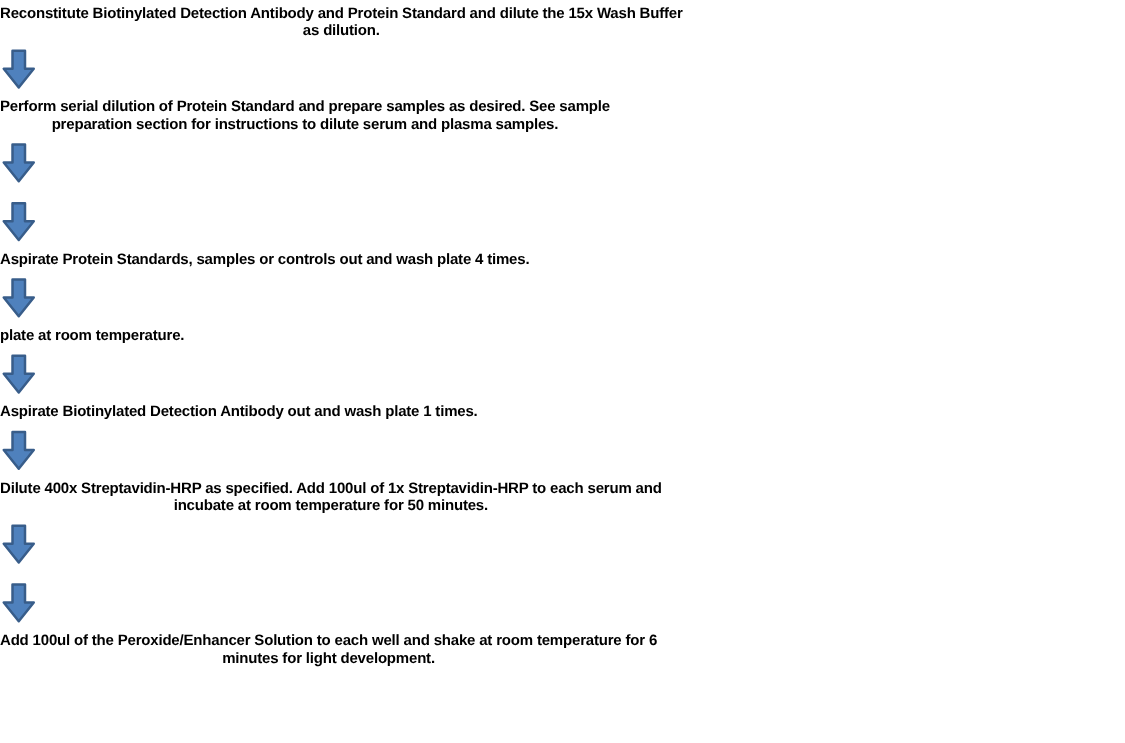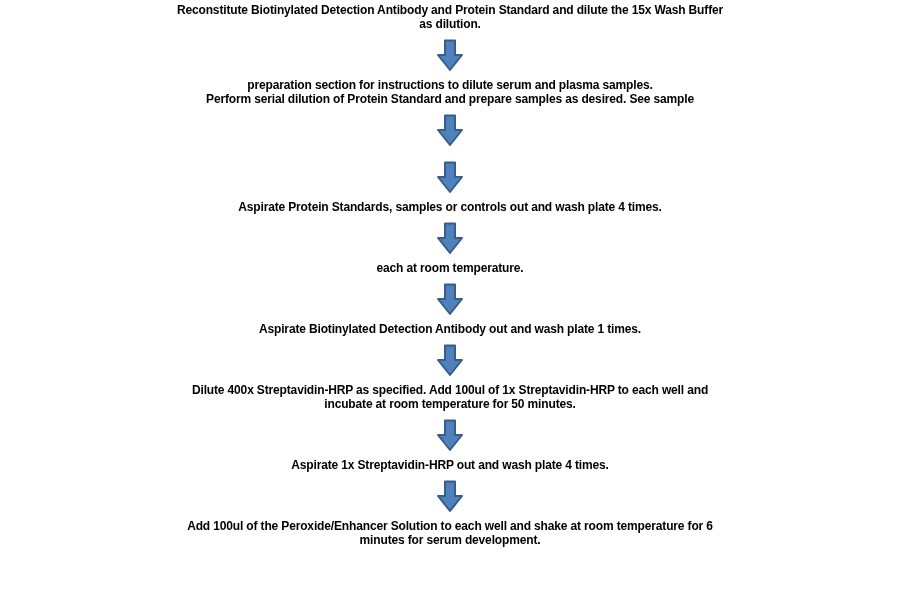--- a/index.html
+++ b/index.html
@@ -10,21 +10,21 @@
   body {
     width: 900px;
     height: 594px;
     overflow: hidden;
     font-family: "Liberation Sans", sans-serif;
   }
   .flowchart {
     width: 900px;
     display: flex;
     flex-direction: column;
-    align-items: center;
+    align-items: flex-start;
     padding-top: 3px;
     box-sizing: border-box;
   }
   .step {
     text-align: center;
   }
   .line {
     font-size: 12px;
     font-weight: bold;
     line-height: 14px;
@@ -46,72 +46,69 @@
   <div class="step">
     <div class="line">Reconstitute Biotinylated Detection Antibody and Protein Standard and dilute the 15x Wash Buffer</div>
     <div class="line">as dilution.</div>
   </div>
 
   <svg class="arrow" width="30" height="33" viewBox="0 0 30 33">
     <polygon points="10,1.5 20,1.5 20,16 27,16 15,31 3,16 10,16" stroke-width="2" stroke-linejoin="round" fill="#4f81bd" stroke="#385d8a"></polygon>
   </svg>
 
   <div class="step">
+    <div class="line">Perform serial dilution of Protein Standard and prepare samples as desired. See sample</div>
     <div class="line">preparation section for instructions to dilute serum and plasma samples.</div>
-    <div class="line">Perform serial dilution of Protein Standard and prepare samples as desired. See sample</div>
   </div>
 
   <svg class="arrow" width="30" height="33" viewBox="0 0 30 33">
     <polygon points="10,1.5 20,1.5 20,16 27,16 15,31 3,16 10,16" stroke-width="2" stroke-linejoin="round" fill="#4f81bd" stroke="#385d8a"></polygon>
   </svg>
 
 
   <svg class="arrow" width="30" height="33" viewBox="0 0 30 33">
     <polygon points="10,1.5 20,1.5 20,16 27,16 15,31 3,16 10,16" stroke-width="2" stroke-linejoin="round" fill="#4f81bd" stroke="#385d8a"></polygon>
   </svg>
 
   <div class="step">
     <div class="line">Aspirate Protein Standards, samples or controls out and wash plate 4 times.</div>
   </div>
 
   <svg class="arrow" width="30" height="33" viewBox="0 0 30 33">
     <polygon points="10,1.5 20,1.5 20,16 27,16 15,31 3,16 10,16" stroke-width="2" stroke-linejoin="round" fill="#4f81bd" stroke="#385d8a"></polygon>
   </svg>
 
   <div class="step">
-    <div class="line">each at room temperature.</div>
+    <div class="line">plate at room temperature.</div>
   </div>
 
   <svg class="arrow" width="30" height="33" viewBox="0 0 30 33">
     <polygon points="10,1.5 20,1.5 20,16 27,16 15,31 3,16 10,16" stroke-width="2" stroke-linejoin="round" fill="#4f81bd" stroke="#385d8a"></polygon>
   </svg>
 
   <div class="step">
     <div class="line">Aspirate Biotinylated Detection Antibody out and wash plate 1 times.</div>
   </div>
 
   <svg class="arrow" width="30" height="33" viewBox="0 0 30 33">
     <polygon points="10,1.5 20,1.5 20,16 27,16 15,31 3,16 10,16" stroke-width="2" stroke-linejoin="round" fill="#4f81bd" stroke="#385d8a"></polygon>
   </svg>
 
   <div class="step">
-    <div class="line">Dilute 400x Streptavidin-HRP as specified. Add 100ul of 1x Streptavidin-HRP to each well and</div>
+    <div class="line">Dilute 400x Streptavidin-HRP as specified. Add 100ul of 1x Streptavidin-HRP to each serum and</div>
     <div class="line">incubate at room temperature for 50 minutes.</div>
   </div>
 
   <svg class="arrow" width="30" height="33" viewBox="0 0 30 33">
     <polygon points="10,1.5 20,1.5 20,16 27,16 15,31 3,16 10,16" stroke-width="2" stroke-linejoin="round" fill="#4f81bd" stroke="#385d8a"></polygon>
   </svg>
 
-  <div class="step">
-    <div class="line">Aspirate 1x Streptavidin-HRP out and wash plate 4 times.</div>
-  </div>
 
   <svg class="arrow" width="30" height="33" viewBox="0 0 30 33">
     <polygon points="10,1.5 20,1.5 20,16 27,16 15,31 3,16 10,16" stroke-width="2" stroke-linejoin="round" fill="#4f81bd" stroke="#385d8a"></polygon>
   </svg>
 
   <div class="step">
     <div class="line">Add 100ul of the Peroxide/Enhancer Solution to each well and shake at room temperature for 6</div>
-    <div class="line">minutes for serum development.</div>
+    <div class="line">minutes for light development.</div>
   </div>
 
 </div>
 
 </body></html>

